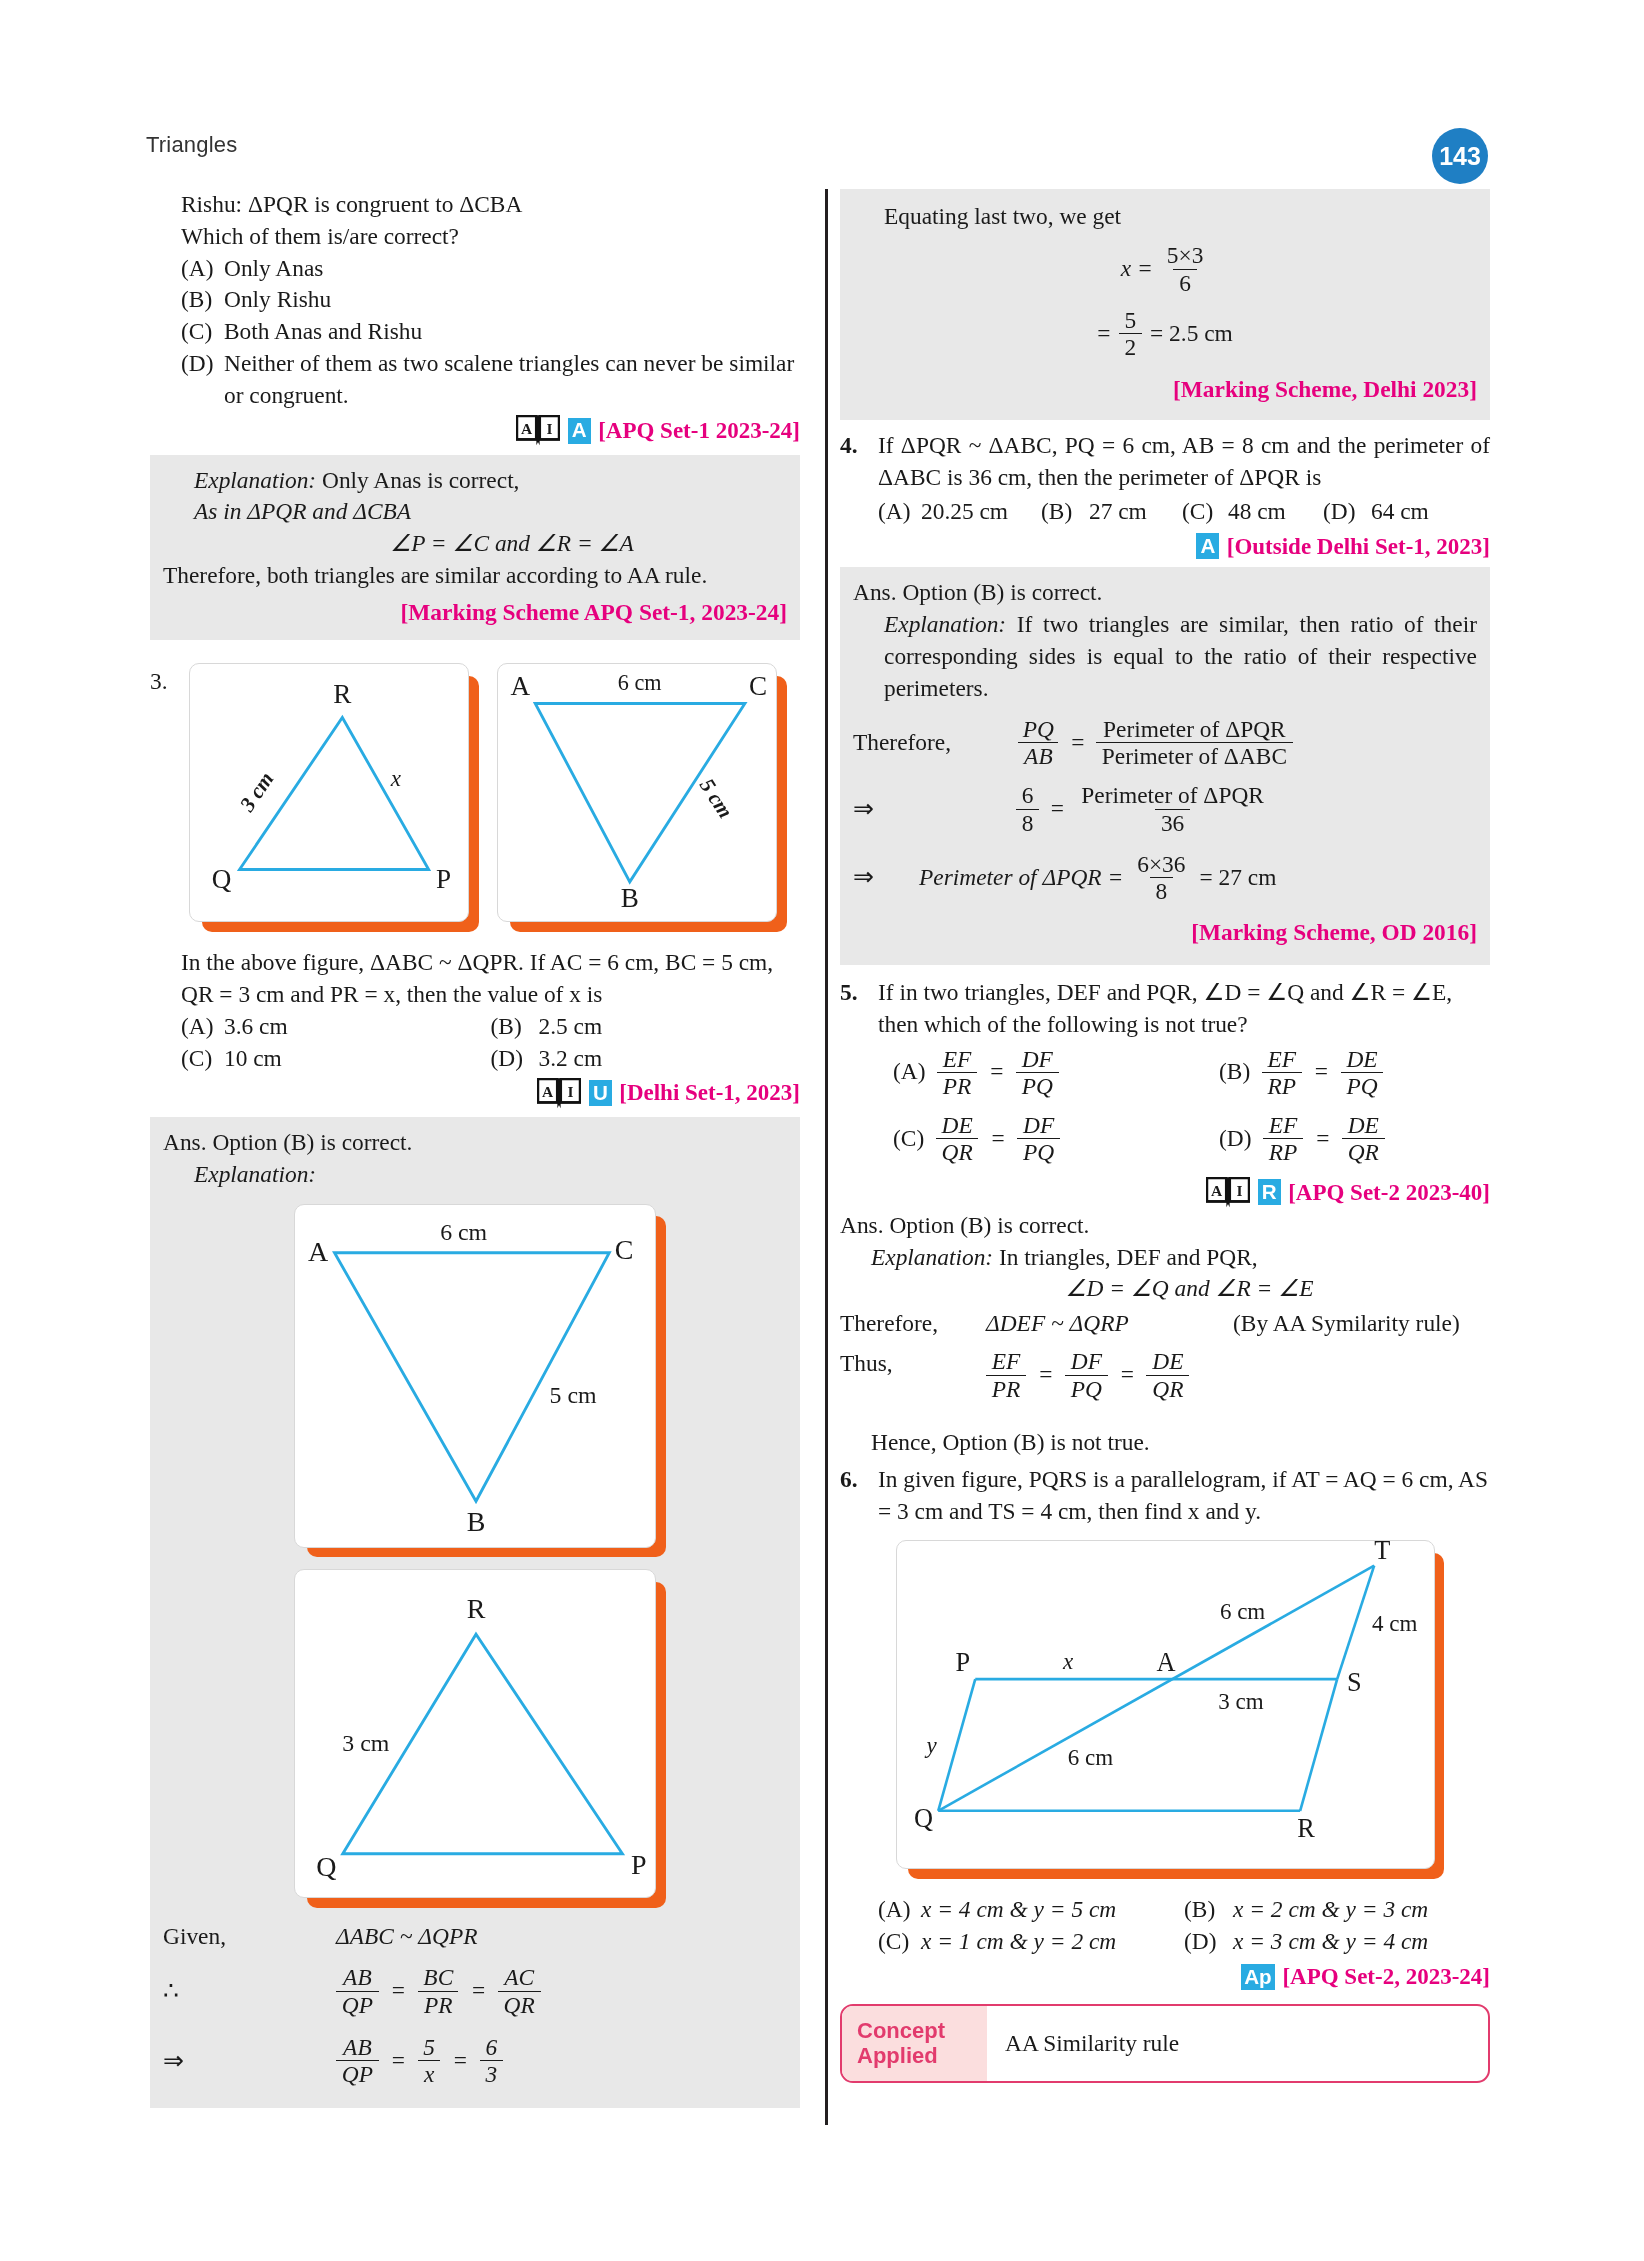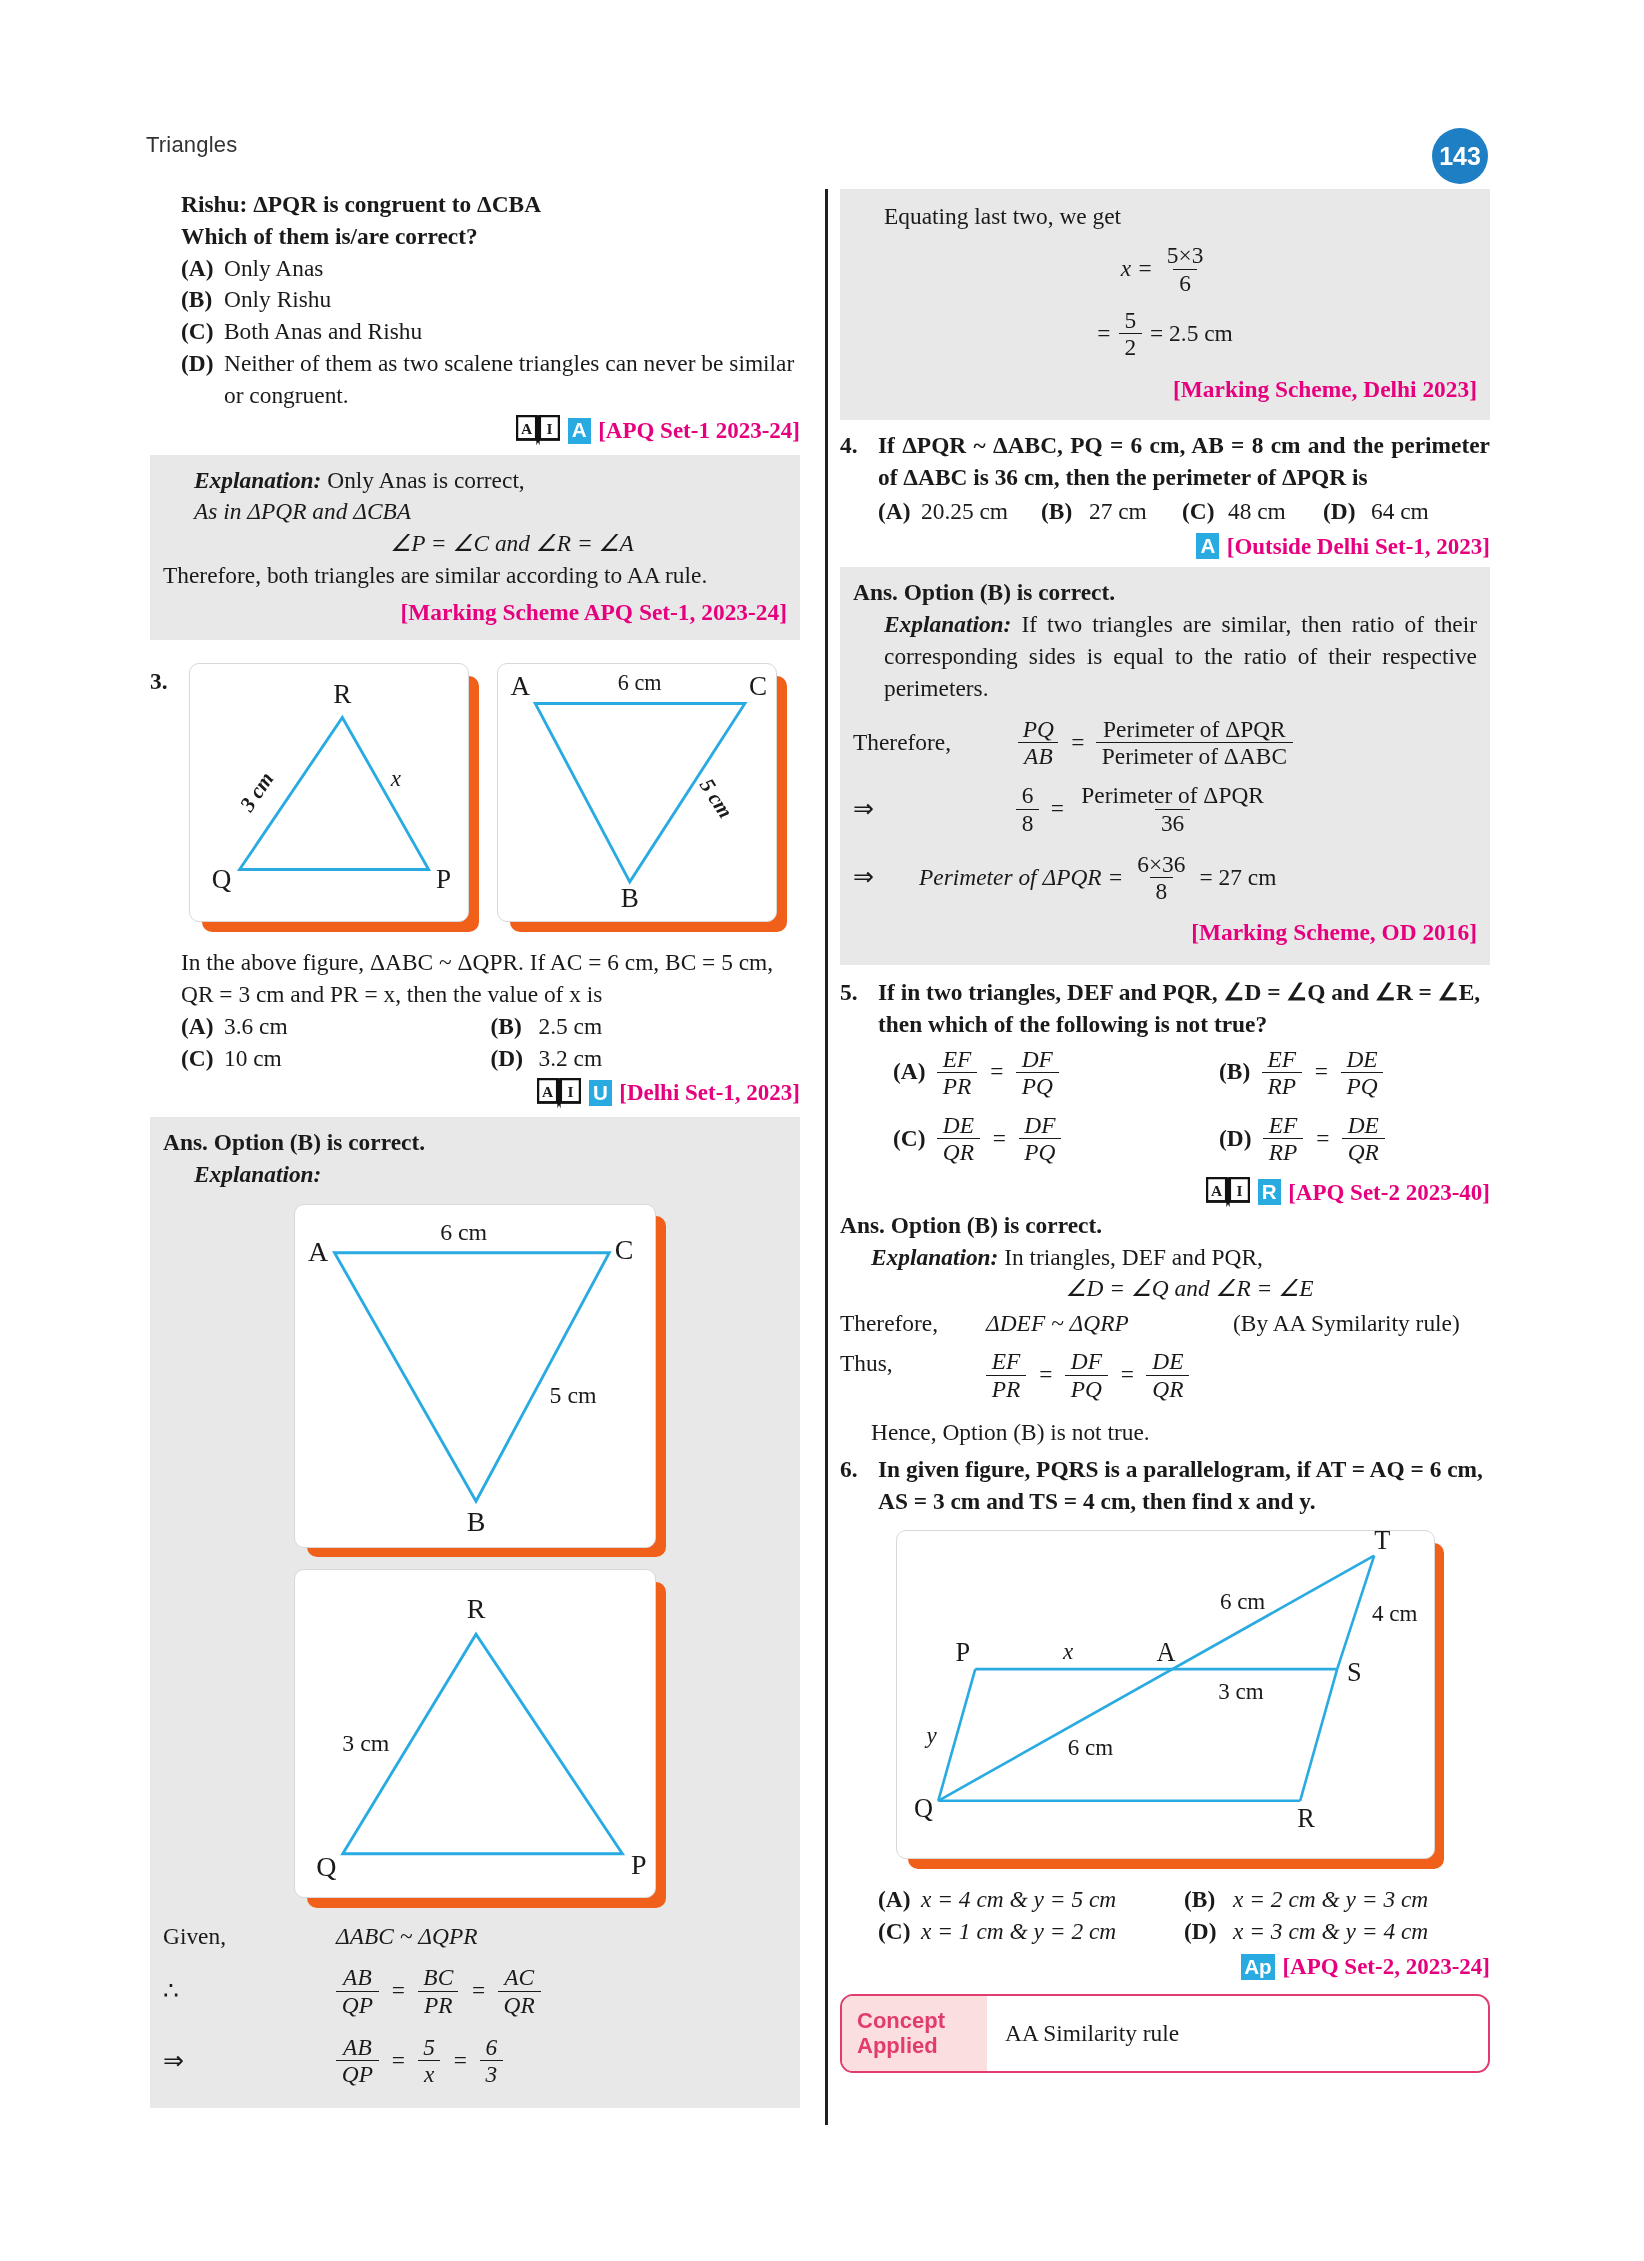--- a/index.html
+++ b/index.html
@@ -33,21 +33,21 @@
   .col { position:absolute; top:189px; width:650px; }
   .col-left  { left:150px; }
   .col-right { left:840px; }
   .divider {
     position:absolute; left:825px; top:189px;
     width:2.5px; height:1936px; background:#231f20;
   }
 
   
   .tx { font-size:23.4px; line-height:1.36; }
-  .b  { font-weight:bold; }
+  .b  { font-weight:normal; }
   .i  { font-style:italic; }
   .pink { color:#e6007e; font-weight:bold; }
   .right { text-align:right; }
   .center { text-align:center; }
 
   .ansblock { background:#e8e8e8; padding:10px 13px 11.5px 13px; }
 
   .qrow { display:flex; }
   .qnum { width:38px; flex:0 0 38px; font-weight:bold; font-size:23.4px; }
   .qbody { flex:1; }
@@ -529,21 +529,21 @@
               <span class="den">PQ</span>
             </span>
           <span class="op">=</span>
           <span class="frac">
               <span class="num">DE</span>
               <span class="den">QR</span>
             </span>
         </div>
       </div>
 
-      <div class="indent1" style="margin-top:15px">Hence, Option (B) is not true.</div>
+      <div class="indent1" style="margin-top:25px">Hence, Option (B) is not true.</div>
     </div>
 
     <div class="qrow tx" style="margin-top:5px">
       <div class="qnum">6.</div>
       <div class="qbody">
         <div class="b">In given figure, PQRS is a parallelogram, if AT = AQ = 6 cm, AS = 3 cm and TS = 4 cm, then find x and y.</div>
       </div>
     </div>
 
     <div style="display:flex;justify-content:center;margin-top:13px">

